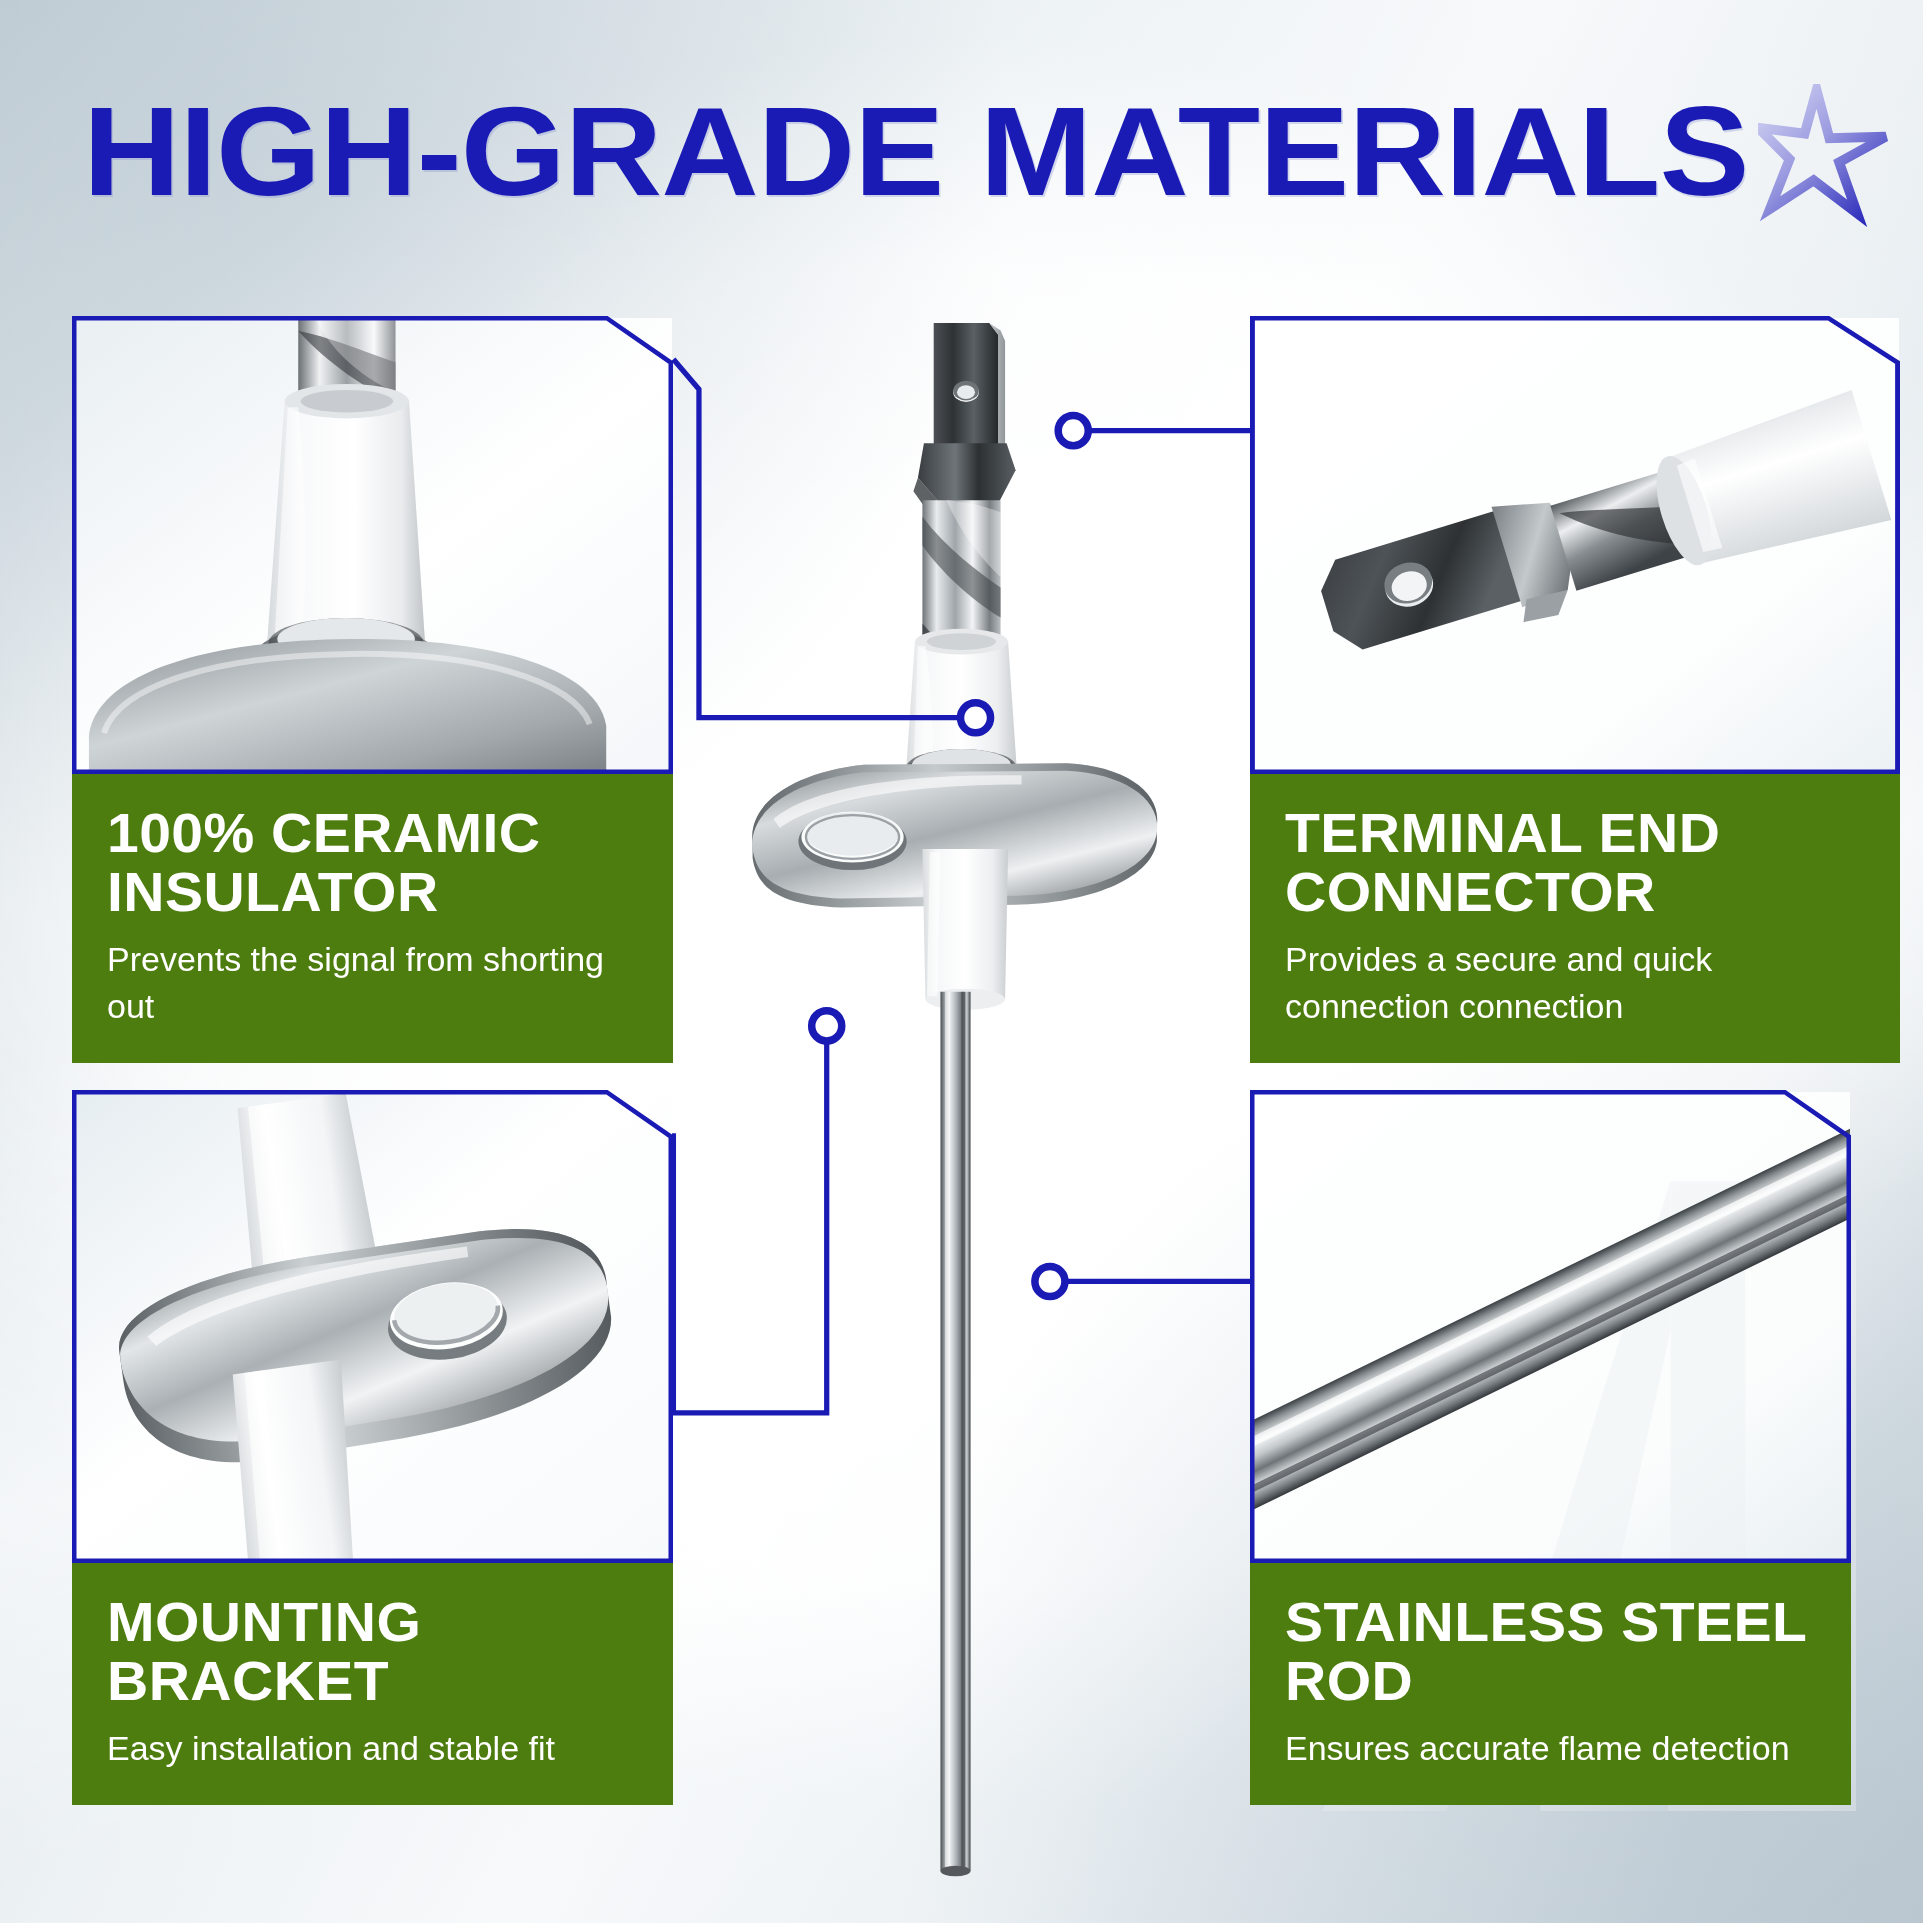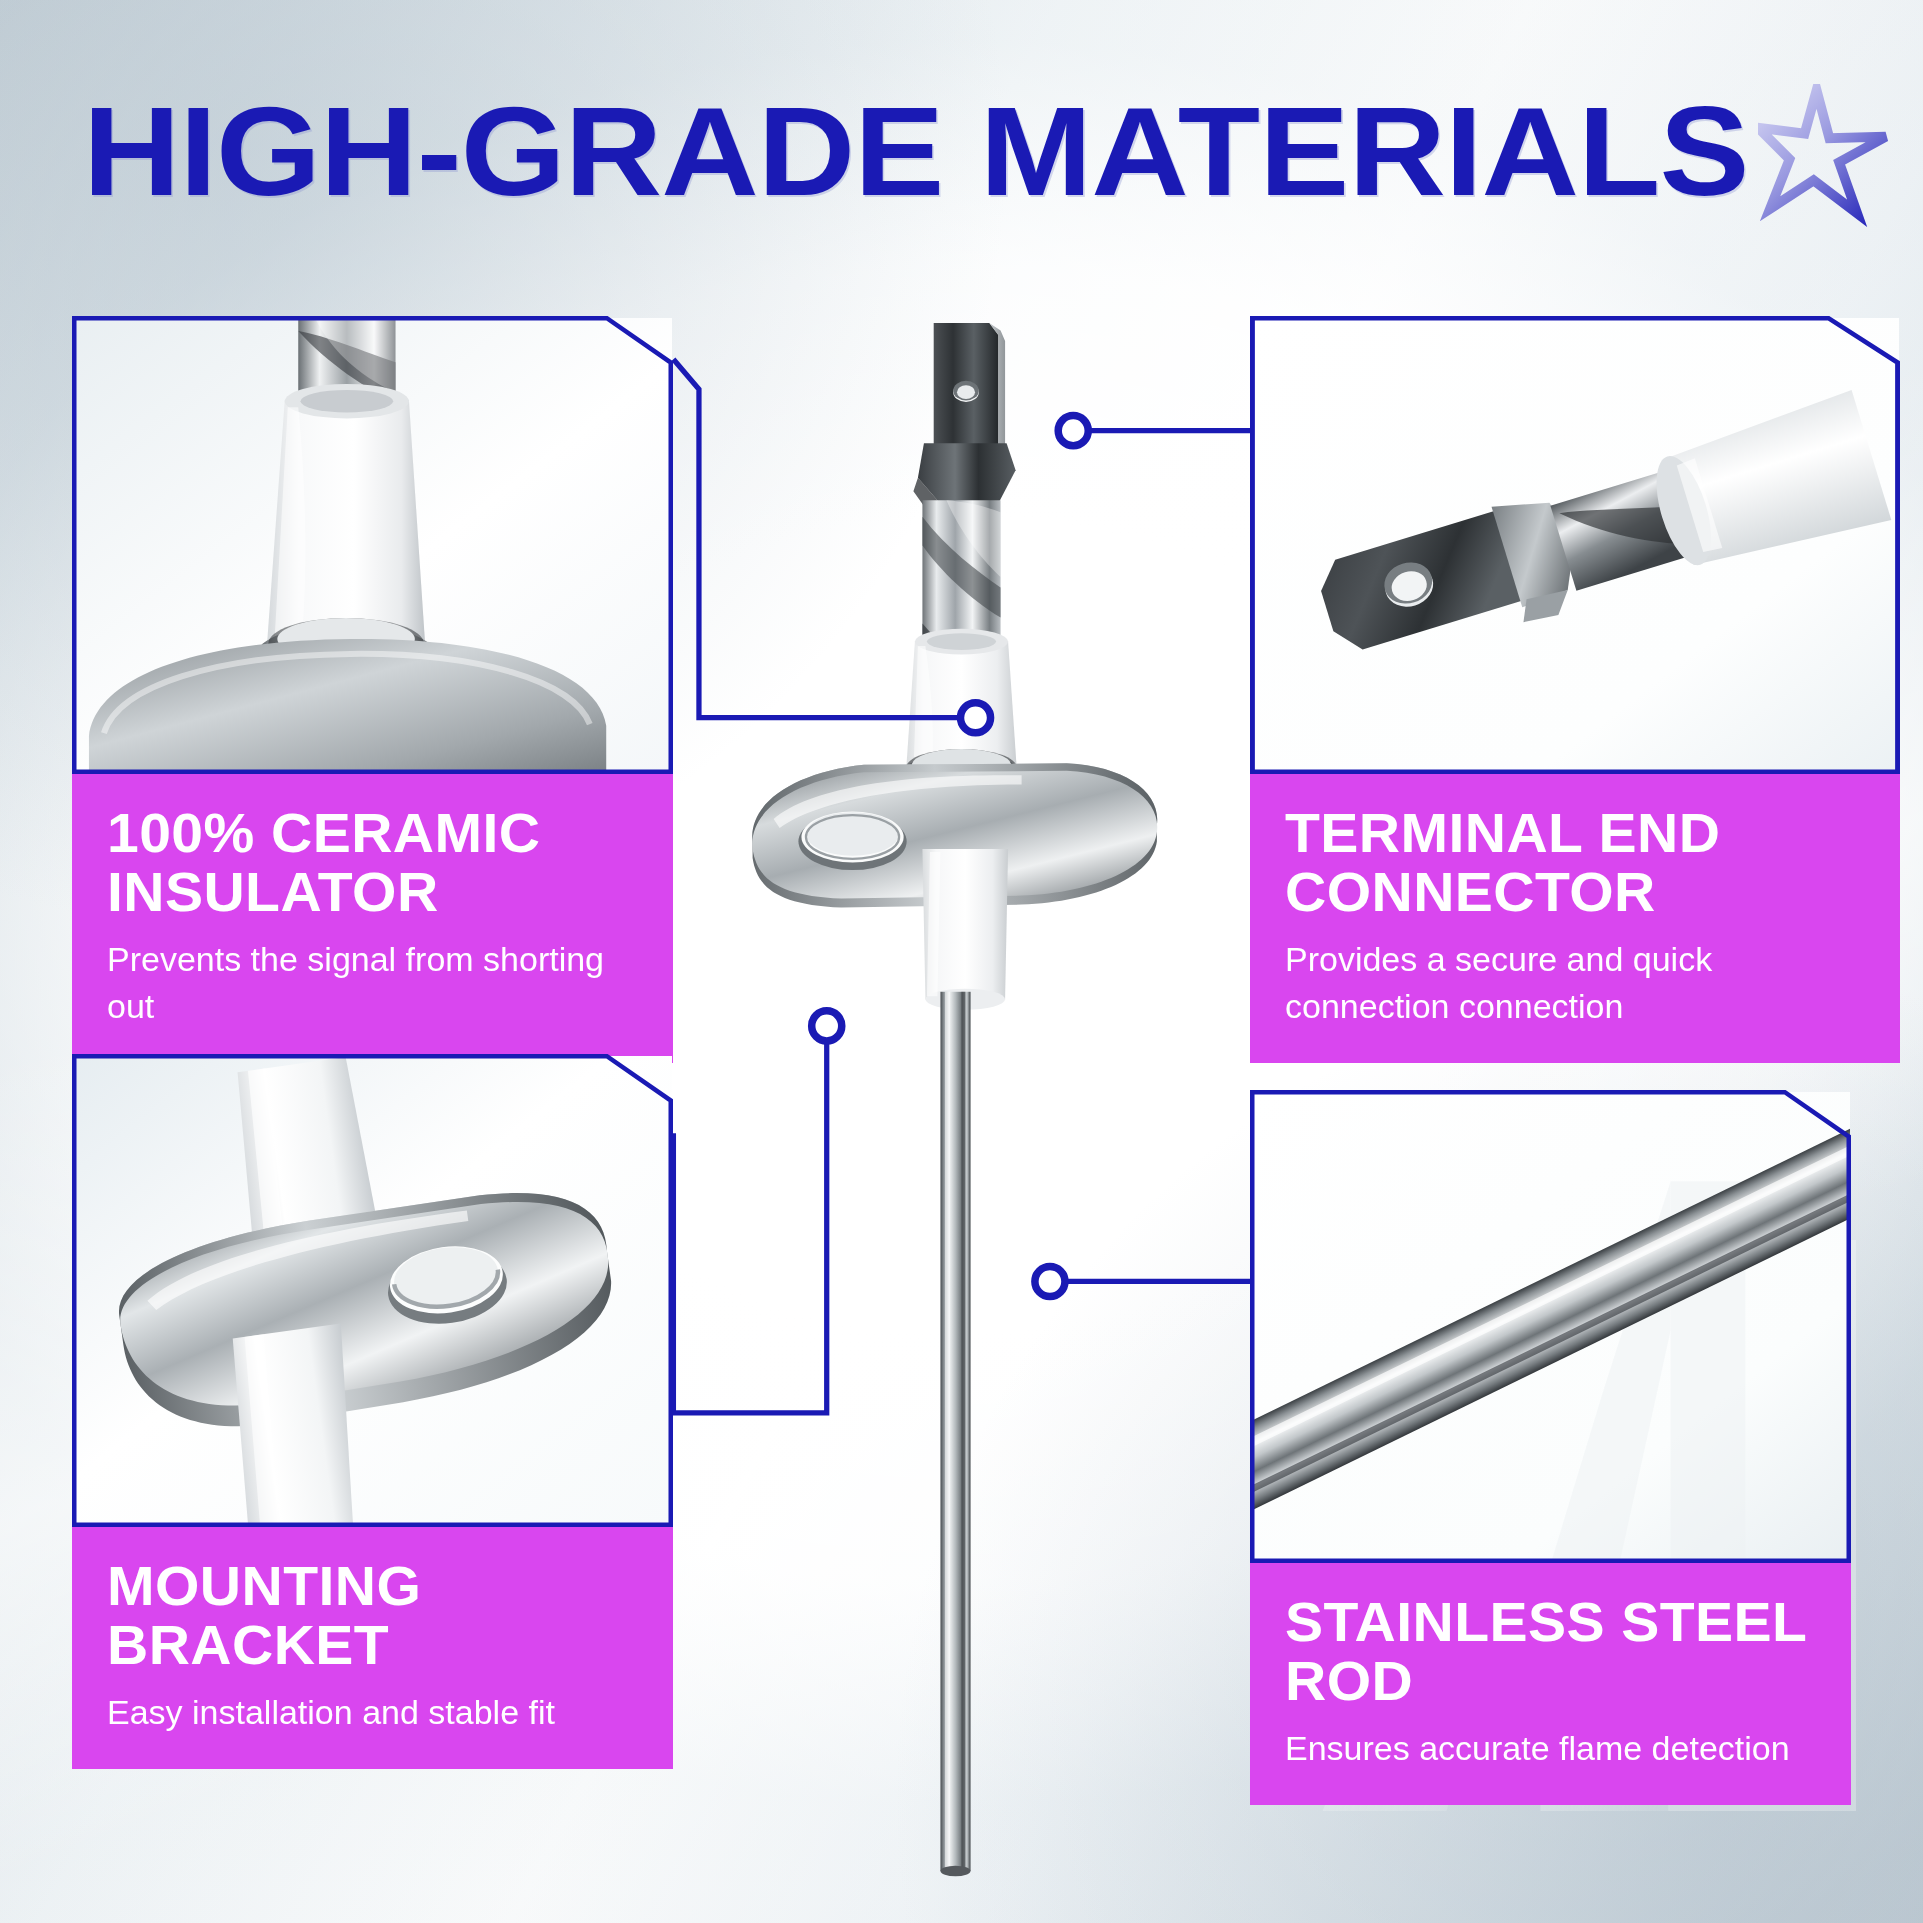--- a/index.html
+++ b/index.html
@@ -47,32 +47,32 @@
   .hero svg{width:100%;height:100%;display:block;}
 
   
   .panel{position:absolute;}
   .panel-photo{position:relative;overflow:hidden;background:transparent;}
   .panel-photo .frame{position:absolute;inset:0;pointer-events:none;}
   .panel-photo .frame svg{width:100%;height:100%;display:block;}
   .panel-photo .art{position:absolute;inset:1.5px;overflow:hidden;}
   .panel-photo .art svg{width:100%;height:100%;display:block;}
 
-  .caption{background:#d946ef;color:#fff;box-sizing:border-box;
+  .caption{background:#4d7c0f;color:#fff;box-sizing:border-box;
     padding:28.6px 35px 33px 35px;}
   .cap-title{font-size:56px;line-height:59px;font-weight:700;letter-spacing:0.4px;
     transform:scaleX(1.02);transform-origin:left center;}
   .cap-sub{font-size:34px;line-height:47px;font-weight:400;margin-top:15px;}
 
   
   #panel-ceramic{left:72px;top:316px;width:601px;}
   #panel-ceramic .panel-photo{height:458px;}
   #panel-terminal{left:1250px;top:316px;width:650px;}
   #panel-terminal .panel-photo{height:458px;}
-  #panel-bracket{left:72px;top:1054px;width:601px;}
+  #panel-bracket{left:72px;top:1090px;width:601px;}
   #panel-bracket .panel-photo{height:473px;}
   #panel-rod{left:1250px;top:1090px;width:601px;}
   #panel-rod .panel-photo{height:473px;}
 </style>
 </head>
 <body>
 
 <div class="stage">
 
   <div class="bg-base"></div>

